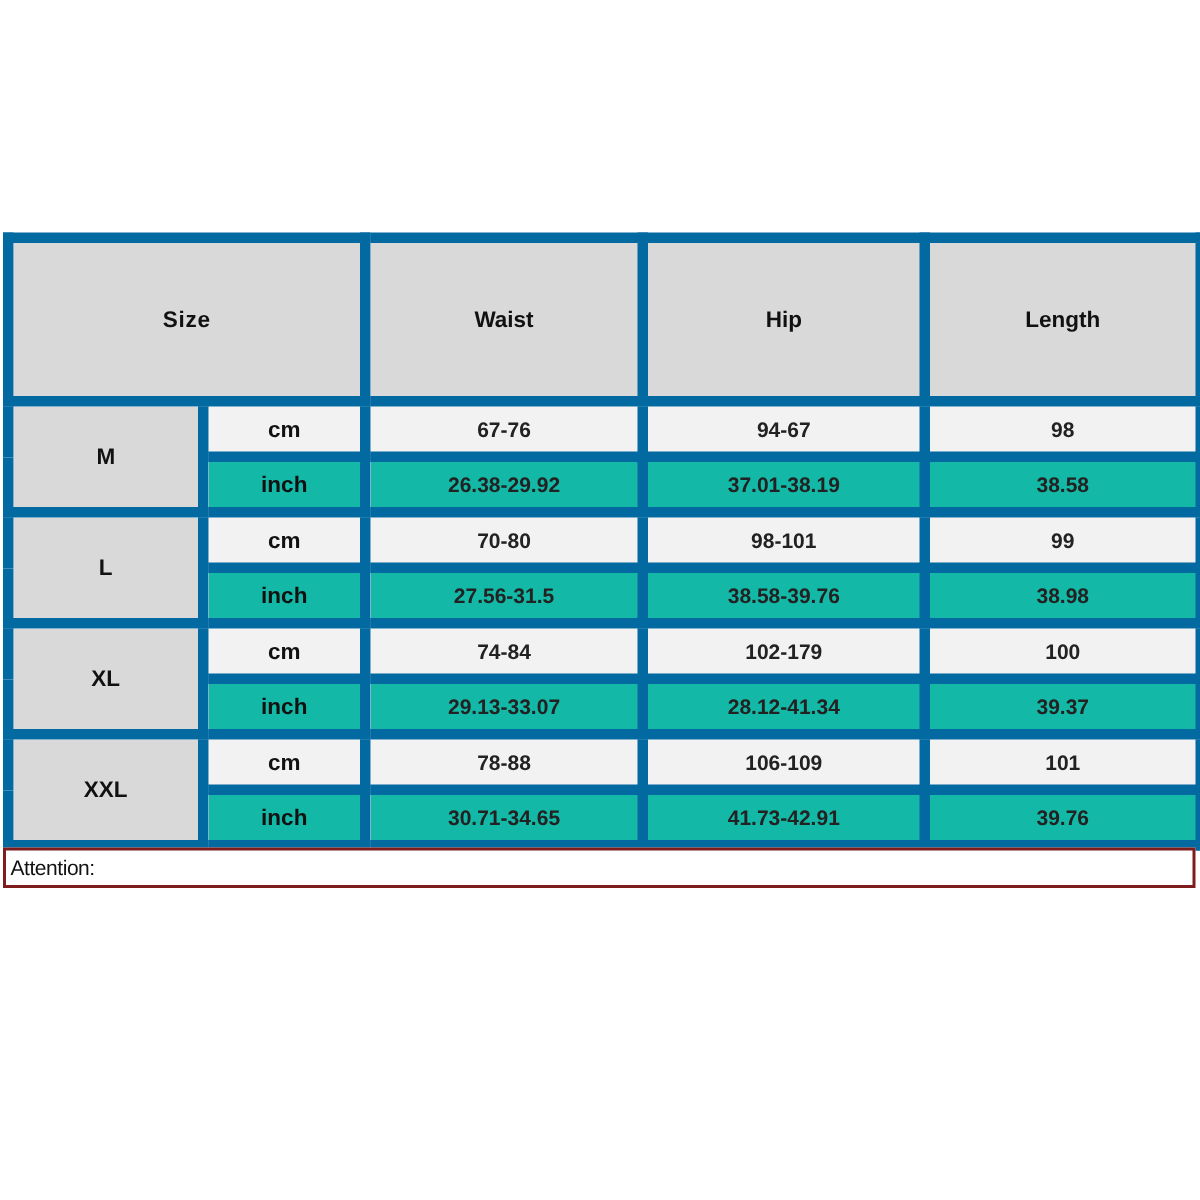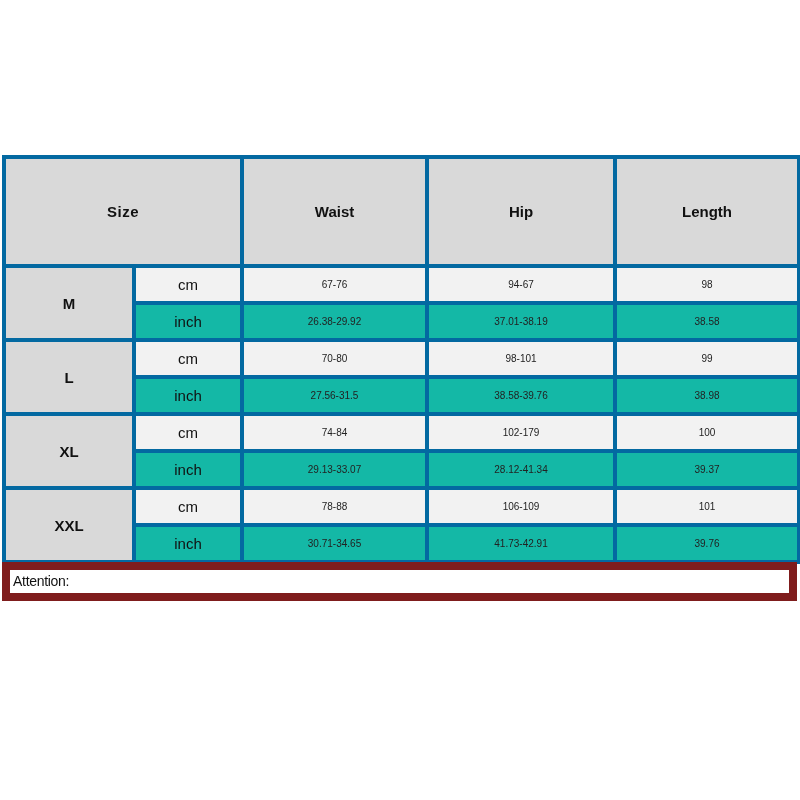--- a/index.html
+++ b/index.html
@@ -22,21 +22,21 @@
     top: 155px;
     width: 795px;
   }
   table.size-chart {
     border-collapse: collapse;
     table-layout: fixed;
     width: 795px;
   }
   table.size-chart th,
   table.size-chart td {
-    border: 4px solid #0369a1;
+    border: 7px solid #0369a1;
     text-align: center;
     vertical-align: middle;
     padding: 0;
     overflow: hidden;
   }
   .col-size   { width: 130px; }
   .col-unit   { width: 108px; }
   .col-waist  { width: 185px; }
   .col-hip    { width: 188px; }
   .col-length { width: 184px; }
@@ -54,31 +54,31 @@
   }
   tbody tr { height: 37px; }
   tr.row-cm td   { background: #f2f2f2; }
   tr.row-inch td { background: #14b8a6; }
   td.size-td {
     background: #d9d9d9 !important;
     font-weight: bold;
     font-size: 15px;
   }
   td.unit-td {
-    font-weight: normal;
+    font-weight: bold;
     font-size: 15px;
   }
   td.value-td {
-    font-size: 10px;
-    font-weight: normal;
+    font-size: 14px;
+    font-weight: bold;
     color: #222222;
   }
   .attention-box {
     margin-top: -2px;
-    border: 8px solid #7f1d1d;
+    border: 2px solid #7f1d1d;
     background: #ffffff;
     padding: 2px 4px 3px 3px;
     font-size: 14px;
     letter-spacing: -0.3px;
     line-height: 18px;
     color: #111111;
   }
   .attention-box div { margin: 0; }
 </style>
 </head>

